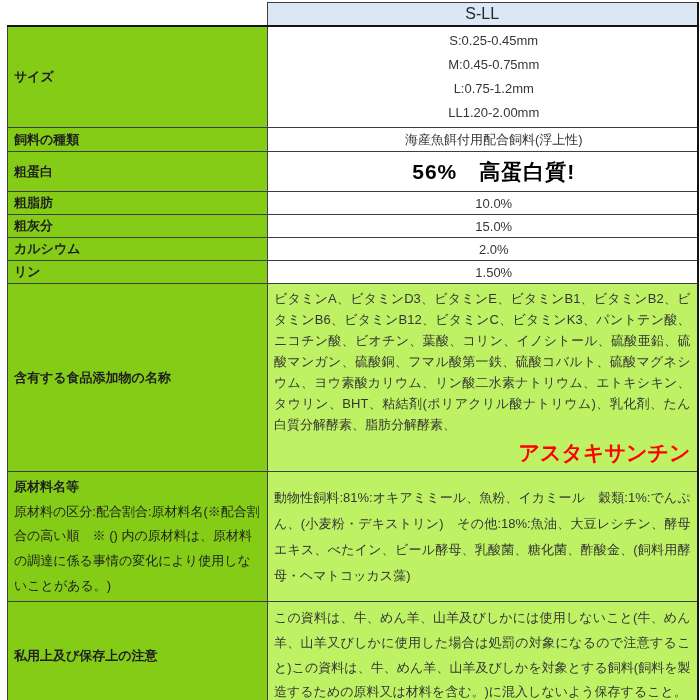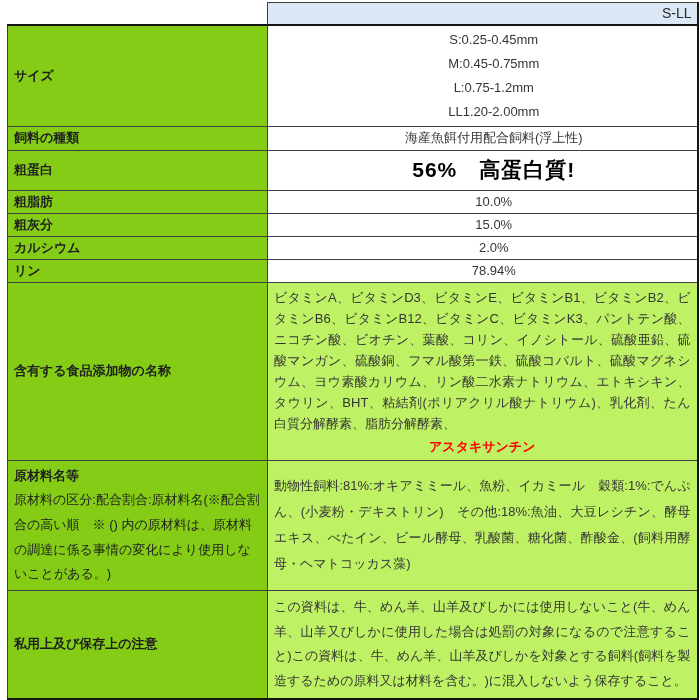--- a/index.html
+++ b/index.html
@@ -38,22 +38,22 @@
 
   
   tr.r-header td { height: 22px; border-bottom: 2px solid #141414; }
   td.header-empty {
     background: #ffffff;
     border-top: 1px solid #ffffff;
     border-left: 1px solid #ffffff;
   }
   td.header-col {
     background: #dbe7f4;
-    text-align: right;
-    font-size: 14px;
+    text-align: center;
+    font-size: 16px;
     color: #2a2a2a;
     margin-top: 20px;
   }
 
   
   td.label {
     background: #84cc16;
     font-weight: bold;
     color: #1f1f1f;
     padding-left: 6px;
@@ -88,23 +88,23 @@
   tr.r-small td { height: 21px; }
 
   tr.r-additives td { height: 150px; }
   .additives-text {
     text-align: justify;
     line-height: 1.62;
   }
   .additives-highlight {
     color: #ff0000;
     font-weight: bold;
-    font-size: 13px;
+    font-size: 21px;
     margin-top: 4px;
-    text-align: center;
+    text-align: right;
   }
 
   tr.r-ingredients td { height: 130px; }
   .ingredients-text { line-height: 2.0; text-align: justify; }
 
   td.label-multiline { line-height: 1.9; font-weight: normal; }
   .label-title { font-weight: bold; }
   .label-note { font-weight: normal; }
 
   tr.r-caution td { height: 108px; border-bottom: 3px solid #141414; }
@@ -159,21 +159,21 @@
       <td class="value last-col">15.0%</td>
     </tr>
 
     <tr class="r-small">
       <td class="label">カルシウム</td>
       <td class="value last-col">2.0%</td>
     </tr>
 
     <tr class="r-small">
       <td class="label">リン</td>
-      <td class="value last-col">78.94%</td>
+      <td class="value last-col">1.50%</td>
     </tr>
 
     <tr class="r-additives">
       <td class="label">含有する食品添加物の名称</td>
       <td class="value-left last-col">
         <div class="additives-text">ビタミンA、ビタミンD3、ビタミンE、ビタミンB1、ビタミンB2、ビタミンB6、ビタミンB12、ビタミンC、ビタミンK3、パントテン酸、ニコチン酸、ビオチン、葉酸、コリン、イノシトール、硫酸亜鉛、硫酸マンガン、硫酸銅、フマル酸第一鉄、硫酸コバルト、硫酸マグネシウム、ヨウ素酸カリウム、リン酸二水素ナトリウム、エトキシキン、タウリン、BHT、粘結剤(ポリアクリル酸ナトリウム)、乳化剤、たん白質分解酵素、脂肪分解酵素、</div>
         <div class="additives-highlight">アスタキサンチン</div>
       </td>
     </tr>
 

